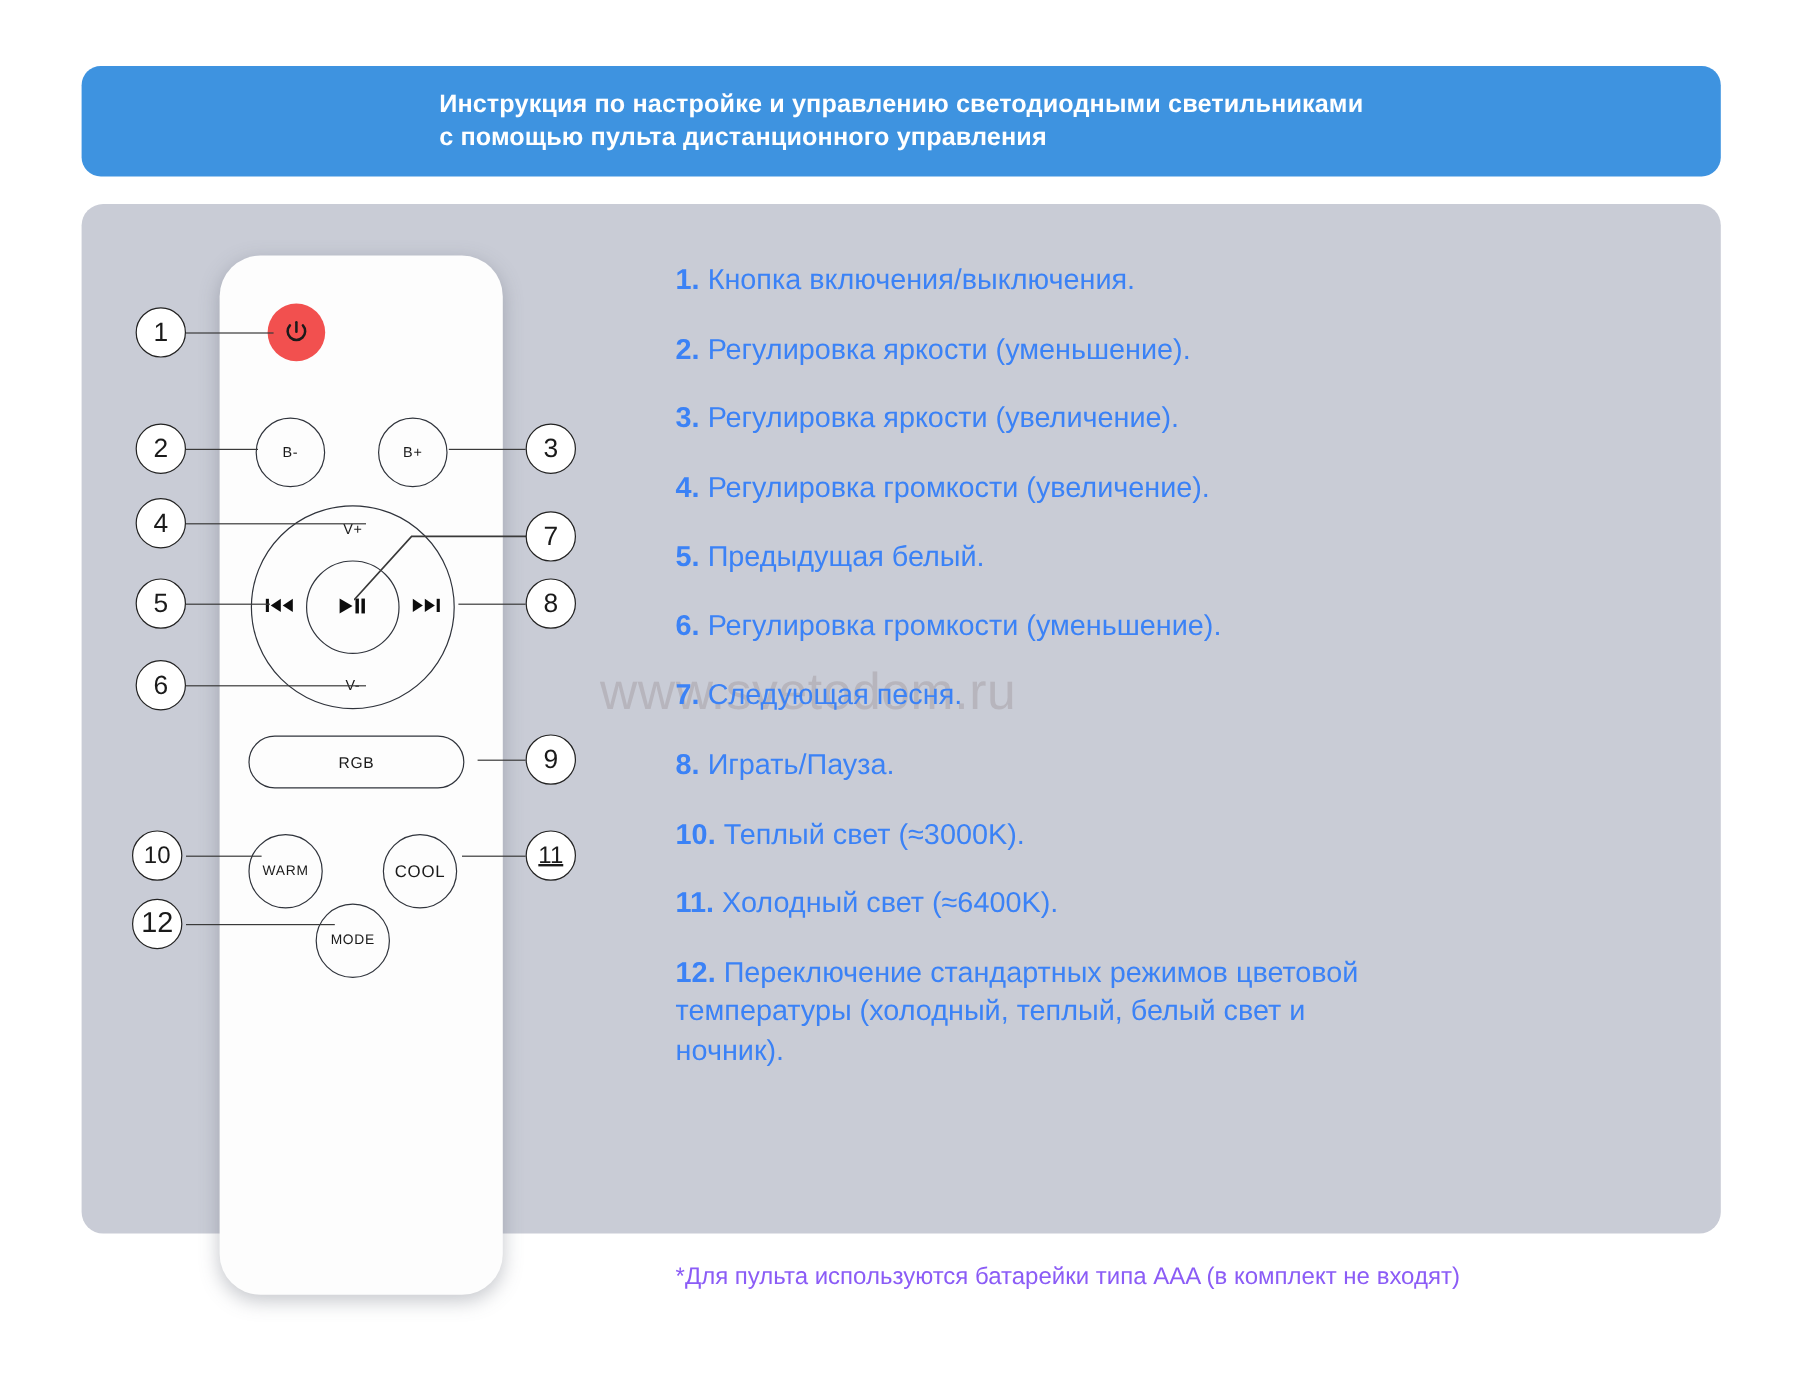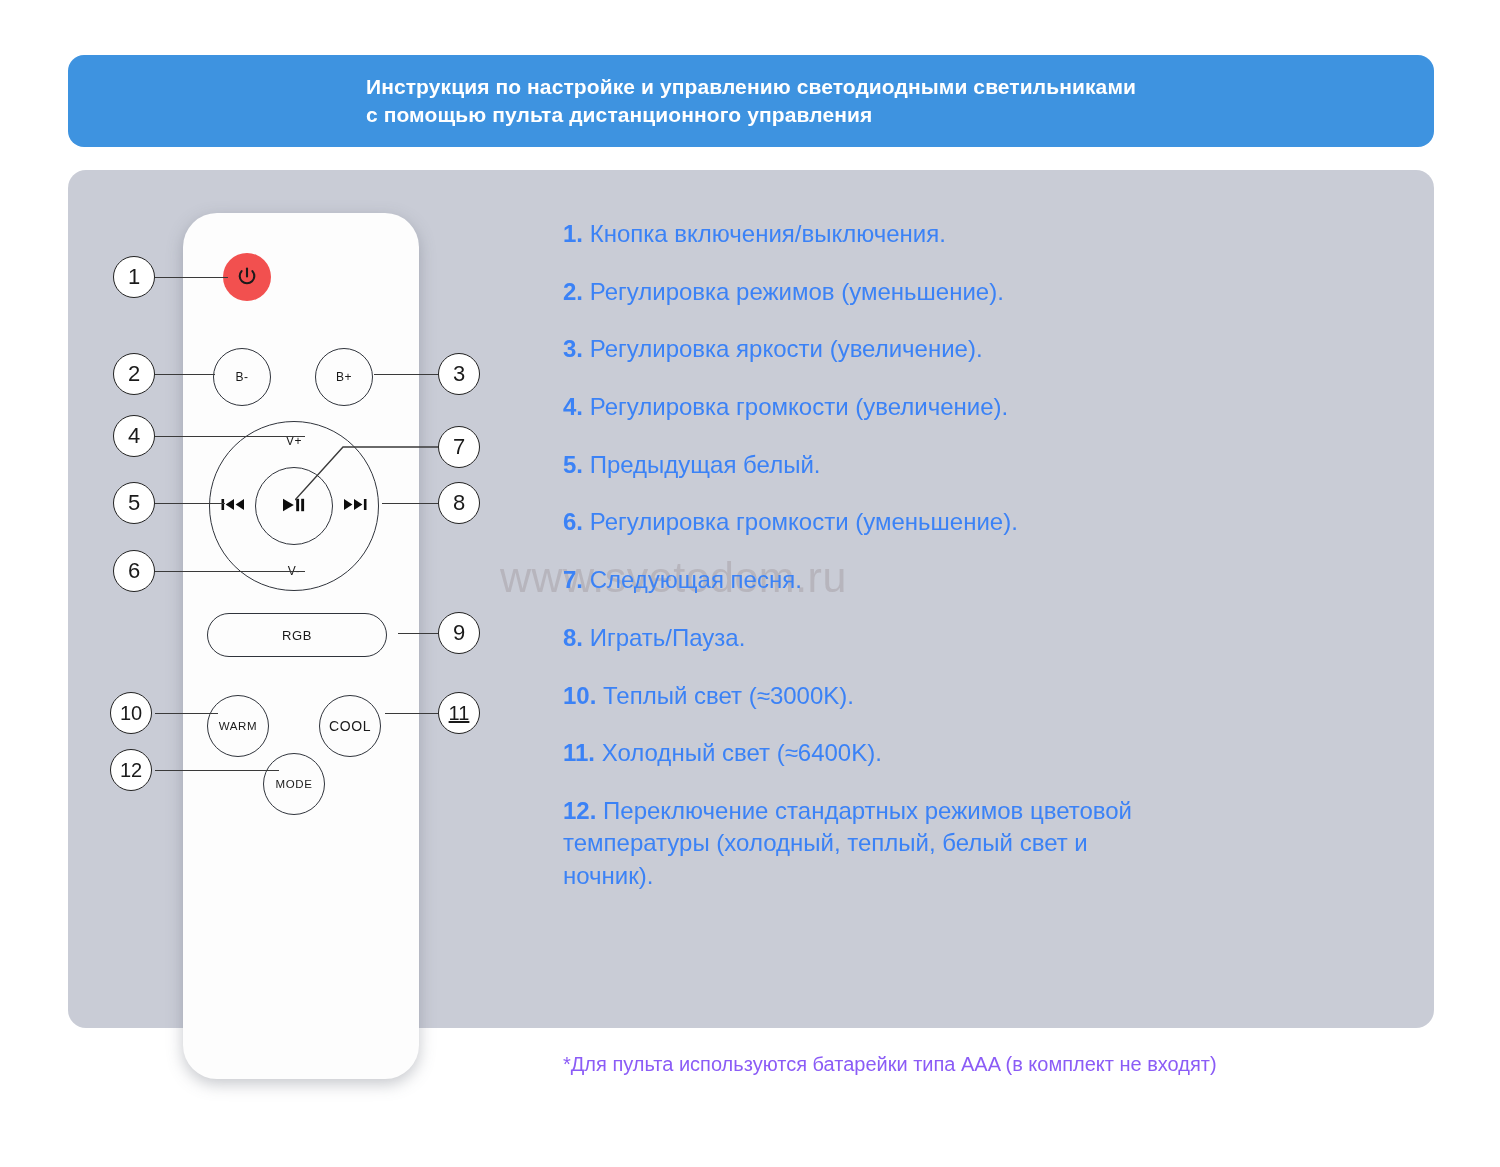--- a/index.html
+++ b/index.html
@@ -300,21 +300,21 @@
   </div>
 <div class="callout" style="left:438px; top:612px;">
     <span>9</span>
   </div>
 <div class="callout" style="left:110px; top:692px; font-size:20px;">
     <span>10</span>
   </div>
 <div class="callout" style="left:438px; top:692px; font-size:20px;text-decoration:underline;">
     <span>11</span>
   </div>
-<div class="callout" style="left:110px; top:749px; font-size:20px;">
+<div class="callout" style="left:110px; top:749px; font-size:24px;">
     <span>12</span>
   </div>
 
 <div id="remote-body">
 
   <div class="rbtn" id="btn-power">
     <span>
       <svg width="26" height="26" viewBox="0 0 26 26">
         <path d="M13 4.5 L13 12.5" stroke="#1a1a1a" stroke-width="2.1" stroke-linecap="round" fill="none"></path>
         <path d="M7.6 7.1 A7.3 7.3 0 1 0 18.4 7.1" stroke="#1a1a1a" stroke-width="2.1" stroke-linecap="round" fill="none"></path>
@@ -381,21 +381,21 @@
   </div>
   <div class="rbtn" id="btn-mode">
     <span>MODE</span>
   </div>
 </div>
 
 <div id="watermark">www.svetodom.ru</div>
 
 <div id="instruction-list">
   <div class="list-item"><span class="num">1.</span> <span class="txt">Кнопка включения/выключения.</span></div>
-  <div class="list-item"><span class="num">2.</span> <span class="txt">Регулировка режимов (уменьшение).</span></div>
+  <div class="list-item"><span class="num">2.</span> <span class="txt">Регулировка яркости (уменьшение).</span></div>
   <div class="list-item"><span class="num">3.</span> <span class="txt">Регулировка яркости (увеличение).</span></div>
   <div class="list-item"><span class="num">4.</span> <span class="txt">Регулировка громкости (увеличение).</span></div>
   <div class="list-item"><span class="num">5.</span> <span class="txt">Предыдущая белый.</span></div>
   <div class="list-item"><span class="num">6.</span> <span class="txt">Регулировка громкости (уменьшение).</span></div>
   <div class="list-item"><span class="num">7.</span> <span class="txt">Следующая песня.</span></div>
   <div class="list-item"><span class="num">8.</span> <span class="txt">Играть/Пауза.</span></div>
   <div class="list-item"><span class="num">10.</span> <span class="txt">Теплый свет (≈3000K).</span></div>
   <div class="list-item"><span class="num">11.</span> <span class="txt">Холодный свет  (≈6400K).</span></div>
   <div class="list-item" id="item-12"><span class="num">12.</span> <span class="txt">Переключение стандартных режимов цветовой температуры (холодный, теплый, белый свет и ночник).</span></div>
 </div>

